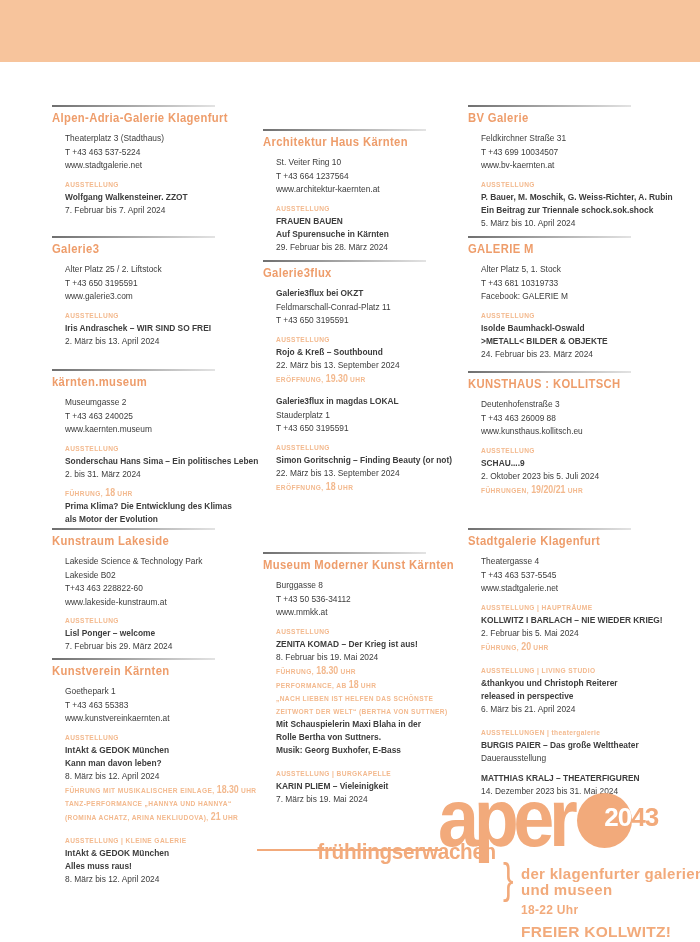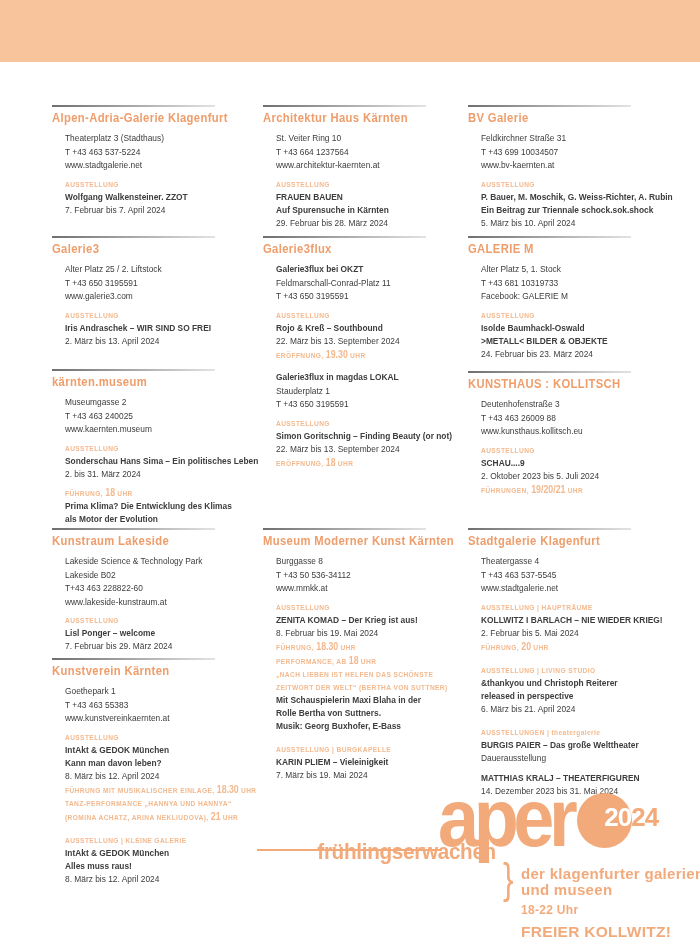--- a/index.html
+++ b/index.html
@@ -4,21 +4,21 @@
 <style>
   html,body{margin:0;padding:0;}
   body{
     width:700px;height:942px;position:relative;background:#ffffff;overflow:hidden;
     font-family:"Liberation Sans","DejaVu Sans",sans-serif;
     --band:#f7c49c; --accent:#ee9d6b; --label:#f3b98e; --logo:#f2aa7b; --text:#3c3c3c;
   }
   .band{position:absolute;top:0;left:0;width:700px;height:62px;background:var(--band);}
   .col{position:absolute;top:0;height:807px;}
   .col0{left:52px;width:206px;}
-  .col1{left:263px;width:200px;}
+  .col1{left:263px;width:200px;margin-top:24px;}
   .col2{left:468px;width:232px;}
   .blk{position:absolute;left:0;width:100%;}
   .rule{height:2px;width:163px;background:linear-gradient(to right,#6f6f6f,#e3e3e3);}
   .g-name{font-size:12.5px;font-weight:bold;color:var(--accent);letter-spacing:.4px;margin:4px 0 6px;white-space:nowrap;transform:scaleX(.9);transform-origin:0 50%;}
   .g-body{margin-left:13px;}
   .tx{white-space:nowrap;transform:scaleX(.88);transform-origin:0 50%;}
   .info{font-size:9.5px;line-height:13.5px;color:var(--text);}
   .info.b{font-weight:bold;}
   .label{color:var(--label);font-weight:bold;font-size:7.5px;letter-spacing:.45px;line-height:11px;margin-top:2px;}
   .label .lbl-big{font-size:10px;letter-spacing:0;}
@@ -243,21 +243,21 @@
         <div class="date tx">14. Dezember 2023 bis 31. Mai 2024</div>
       </div>
     </div>
   </div>
 
 <div class="apero-rule"></div>
 <div class="apero">
   <span class="apero-word">aper</span>
   <span class="disc">
     <span class="y20" id="y20">20</span>
-    <span class="y24" id="y24">24</span>
+    <span class="y24" id="y24">43</span>
   </span>
 </div>
 <div class="event">
   <div class="event-title">frühlingserwachen</div>
 </div>
 <div class="brace">}</div>
 <div class="subtitle">
   <div>der klagenfurter galerien</div>
   <div>und museen</div>
 </div>

